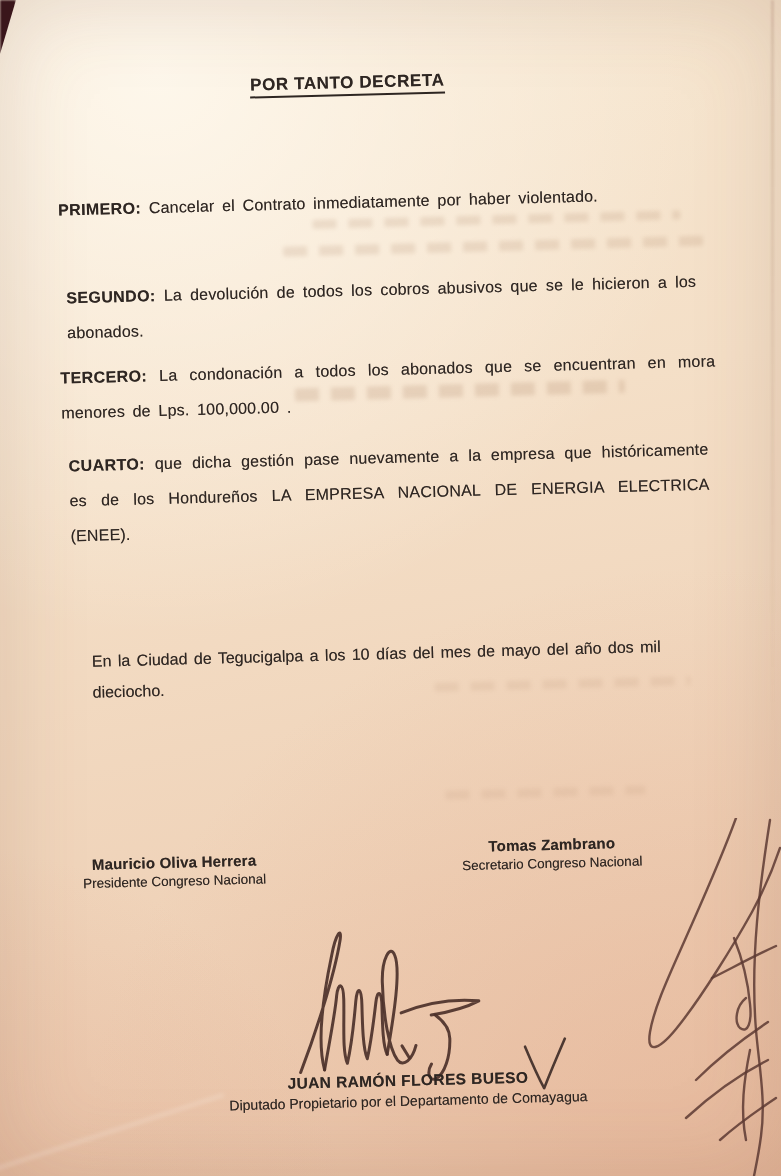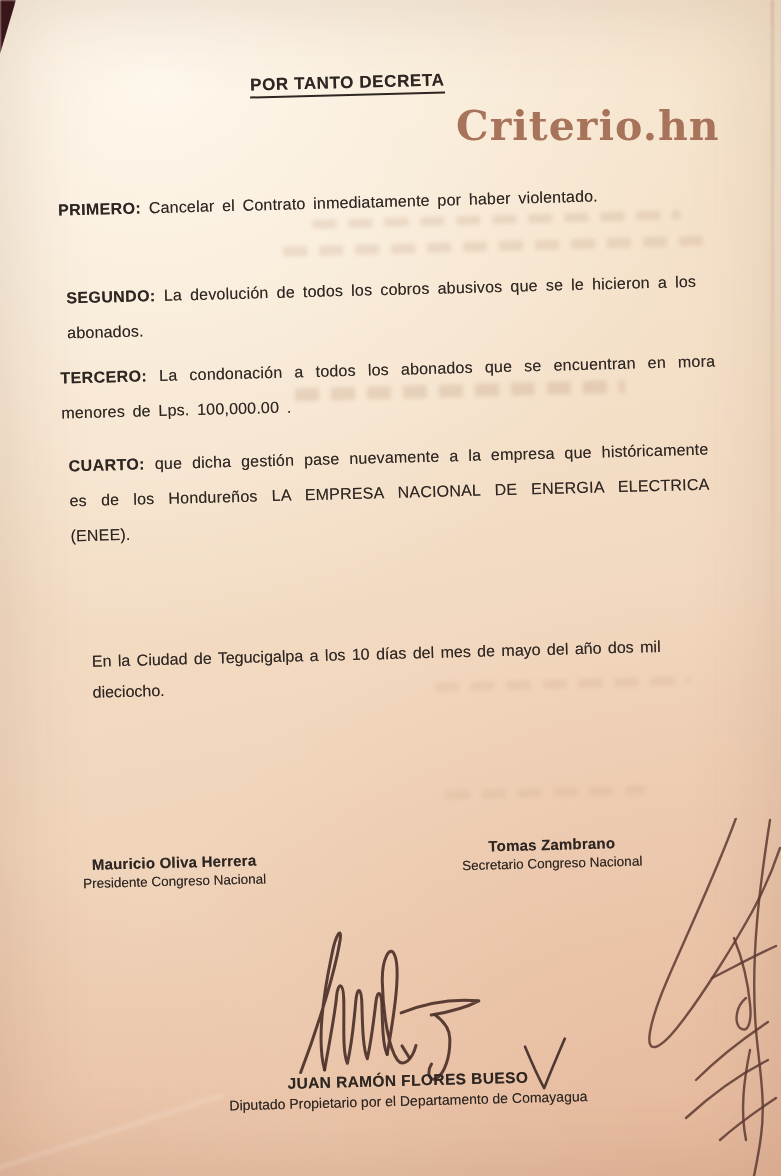--- a/index.html
+++ b/index.html
@@ -133,14 +133,13 @@
     <path d="M98 0 C 82 44, 60 92, 46 124 C 30 160, 16 190, 12 214 C 8 238, 22 232, 42 206 C 64 178, 94 130, 114 94 C 126 72, 136 48, 142 30"></path>
     <path d="M132 2 C 122 66, 112 140, 118 212 C 121 248, 128 282, 123 318 C 121 334, 118 348, 116 358"></path>
     <path d="M74 160 C 94 150, 116 138, 138 128"></path>
     <path d="M96 120 C 104 140, 110 164, 112 186 C 114 204, 110 216, 102 210 C 96 204, 98 188, 108 180"></path>
     <path d="M58 262 C 80 240, 106 220, 130 204"></path>
     <path d="M48 300 C 74 276, 102 256, 130 242"></path>
     <path d="M82 322 C 100 306, 120 292, 138 280"></path>
     <path d="M112 232 C 106 262, 102 292, 108 322"></path>
   </svg>
 
-  <div class="watermark" style="color: rgb(167, 115, 90);">Criterio.hn</div>
 </div>
 
 </body></html>

